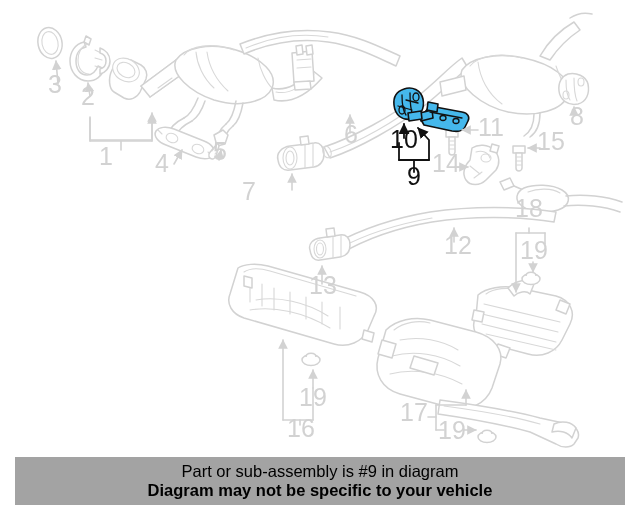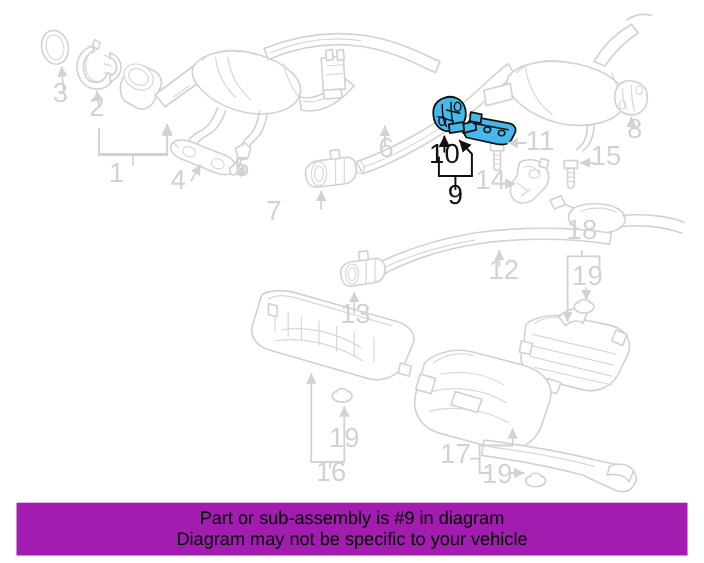--- a/index.html
+++ b/index.html
@@ -412,18 +412,18 @@
       <text class="num" x="534" y="259" text-anchor="middle">19</text>
       <text class="num" x="313" y="406" text-anchor="middle">19</text>
       <text class="num" x="301" y="437" text-anchor="middle">16</text>
       <text class="num" x="414" y="421" text-anchor="middle">17</text>
       <text class="num" x="452" y="439" text-anchor="middle">19</text>
       <text class="numhl" x="404" y="148" text-anchor="middle">10</text>
       <text class="numhl" x="414" y="185" text-anchor="middle">9</text>
     </g>
   </svg>
 
-  <div class="disclaimer-banner" style="background: #a21caf;">
+  <div class="disclaimer-banner" style="background: #a3a3a3;">
     <div class="disclaimer-line" style="color: rgb(0, 0, 0);">Part or sub-assembly is #9 in diagram</div>
-    <div class="disclaimer-line" style="color: rgb(0, 0, 0);">Diagram may not be specific to your vehicle</div>
+    <div class="disclaimer-line" style="color: rgb(0, 0, 0); font-weight: bold;">Diagram may not be specific to your vehicle</div>
   </div>
 
 </div>
 
 </body></html>

